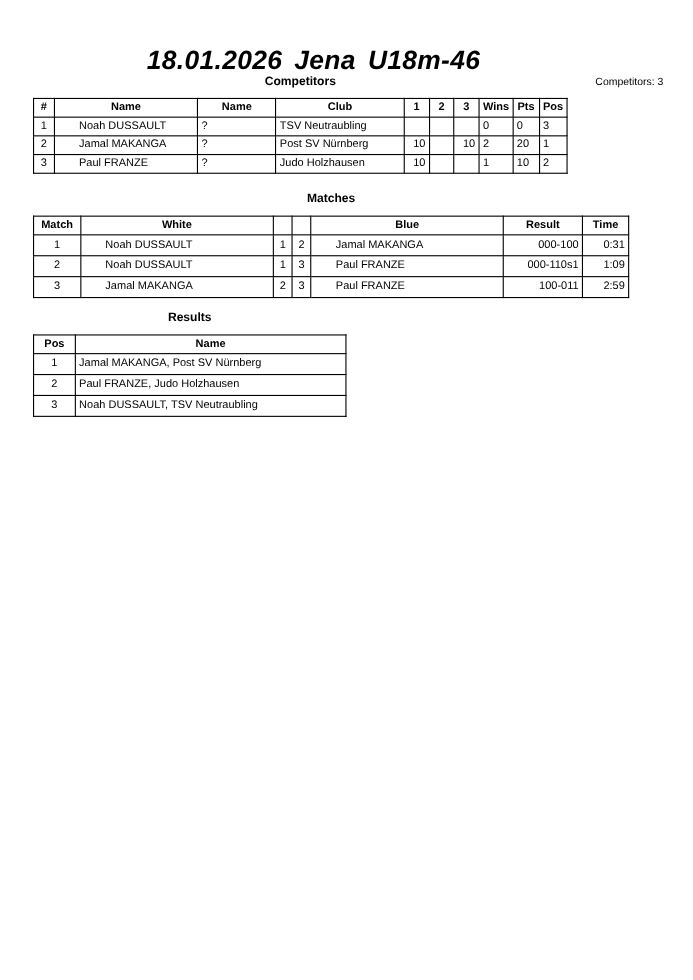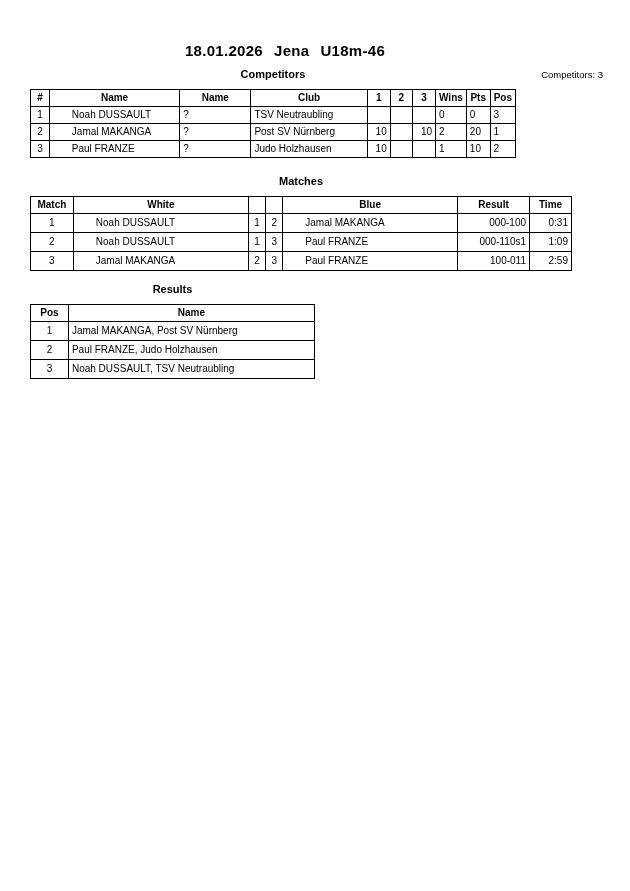--- a/index.html
+++ b/index.html
@@ -23,23 +23,24 @@
     height: 891px;
   }
 
   
   .title {
     position: absolute;
     left: 0;
     top: 42px;
     width: 570px;
     text-align: center;
-    font-size: 15px;
+    font-size: 24px;
     font-weight: bold;
     letter-spacing: 0.3px;
+    font-style: italic;
   }
   .title .gap { display: inline-block; width: 11px; }
 
   .competitors-count {
     position: absolute;
     right: 27px;
     top: 69px;
     font-size: 9.5px;
     text-align: right;
     white-space: nowrap;

